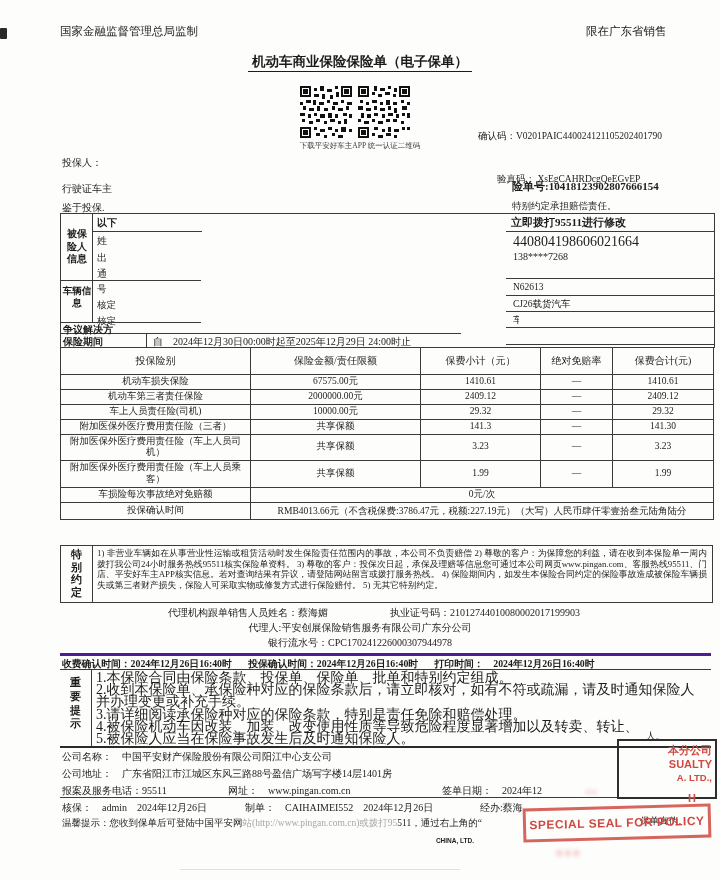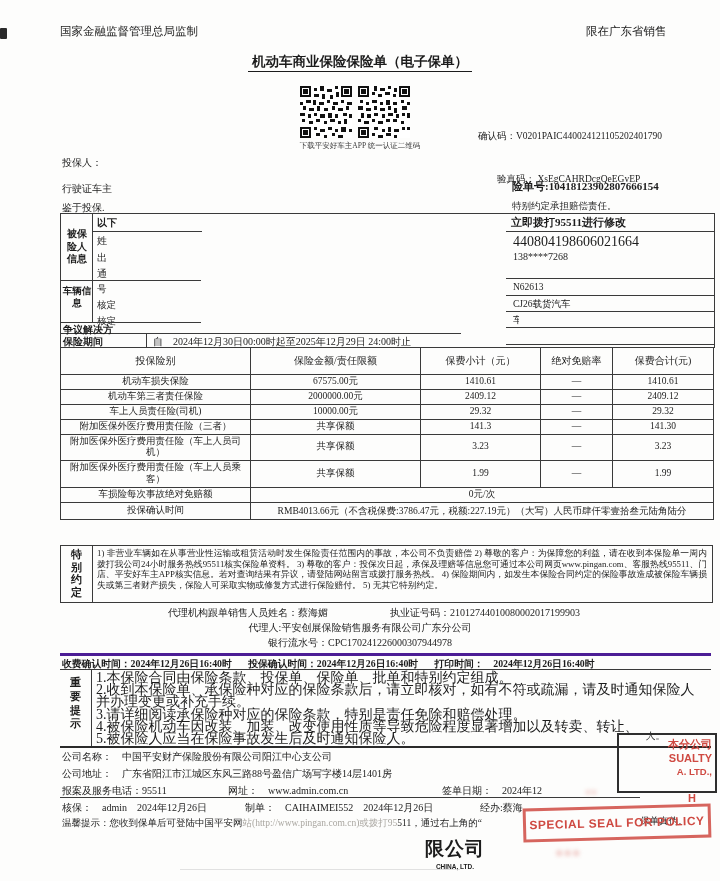--- a/index.html
+++ b/index.html
@@ -19,21 +19,21 @@
   td.left{text-align:left;}
   .clip-frag{display:inline-block;width:6px;overflow:hidden;white-space:nowrap;vertical-align:top;}
   .faded{color:#a9a6a0;filter:blur(.4px);}
   .red{color:#cf4a42;}
   .stamp-box{
     position:absolute;border:3px solid rgba(207,74,66,.85);color:#cf4a42;
     display:flex;align-items:center;justify-content:center;
     font-family:"Liberation Sans","DejaVu Sans",sans-serif;font-weight:bold;
   }
   .seal-frame{position:absolute;border:2px solid #2e2e2e;text-align:right;padding:2px 3px;
-    font-family:"Liberation Sans","DejaVu Sans",sans-serif;font-weight:bold;color:#cf4a42;line-height:1.3;}
+    font-family:"Liberation Sans","DejaVu Sans",sans-serif;font-weight:bold;color:#cf4a42;line-height:1.3;margin-top:6px;}
   .watermark{position:absolute;color:#d96a60;filter:blur(2px);opacity:.35;font-weight:bold;}
 </style>
 </head>
 <body>
 
 <div class="page">
 
   <div class="abs" style="left:0;top:28px;width:7px;height:11px;background:#2a2a2a;border-radius:1px;"></div>
 
   <div class="abs" style="left:60px;top:24px;font-size:11.5px;">国家金融监督管理总局监制</div>
@@ -345,37 +345,36 @@
   </div>
 
   <div class="abs" style="left:62px;top:750px;font-size:10px;white-space:nowrap;">
     <span>公司名称：</span>　<span>中国平安财产保险股份有限公司阳江中心支公司</span>
   </div>
   <div class="abs" style="left:62px;top:767px;font-size:10px;white-space:nowrap;">
     <span>公司地址：</span>　<span>广东省阳江市江城区东风三路88号盈信广场写字楼14层1401房</span>
   </div>
   <div class="abs" style="left:0;top:784px;width:720px;font-size:10px;">
     <span class="abs" style="left:62px;white-space:nowrap;"><span>报案及服务电话：</span><span>95511</span></span>
-    <span class="abs" style="left:228px;white-space:nowrap;"><span>网址：</span>　<span>www.admin.com.cn</span></span>
+    <span class="abs" style="left:228px;white-space:nowrap;"><span>网址：</span>　<span>www.pingan.com.cn</span></span>
     <span class="abs" style="left:442px;white-space:nowrap;"><span>签单日期：</span>　<span>2024年12</span></span>
   </div>
   <div class="seg" style="left:60px;top:797px;width:580px;"></div>
   <div class="abs" style="left:0;top:801px;width:720px;font-size:10px;">
     <span class="abs" style="left:62px;white-space:nowrap;"><span>核保：</span>　<span>admin　2024年12月26日</span></span>
     <span class="abs" style="left:245px;white-space:nowrap;"><span>制单：</span>　<span>CAIHAIMEI552　2024年12月26日</span></span>
     <span class="abs" style="left:480px;white-space:nowrap;"><span>经办:</span><span>蔡海</span></span>
   </div>
 
   <div class="abs" style="left:62px;top:817px;font-size:9.5px;white-space:nowrap;">
     <span>温馨提示：您收到保单后可登陆中国平安网</span><span class="faded">站(http://www.pingan.com.cn)或拨打95</span><span>511，通过右上角的“</span>
   </div>
   <div class="abs" style="left:640px;top:815px;font-size:9.5px;">保单真伪。</div>
 
   <div class="abs c" style="left:390px;top:836px;width:130px;">
-    <div class="b" style="font-size:19px;letter-spacing:1px;">限公司</div>
     <div class="b" style="font-size:6.5px;font-family:'Liberation Sans','DejaVu Sans',sans-serif;margin-top:1px;">CHINA, LTD.</div>
   </div>
   <div class="seg" style="left:180px;top:869px;width:280px;background:#cfcfcf;opacity:.6;"></div>
 
   <div class="seal-frame" style="left:617px;top:733px;width:90px;height:52px;">
     <div style="font-size:11px;">本分公司</div>
     <div style="font-size:11px;">SUALTY</div>
     <div style="font-size:9.5px;">A. LTD.,</div>
   </div>
   <div class="abs red b" style="left:688px;top:792px;font-size:11px;font-family:'Liberation Sans','DejaVu Sans',sans-serif;">H</div>

